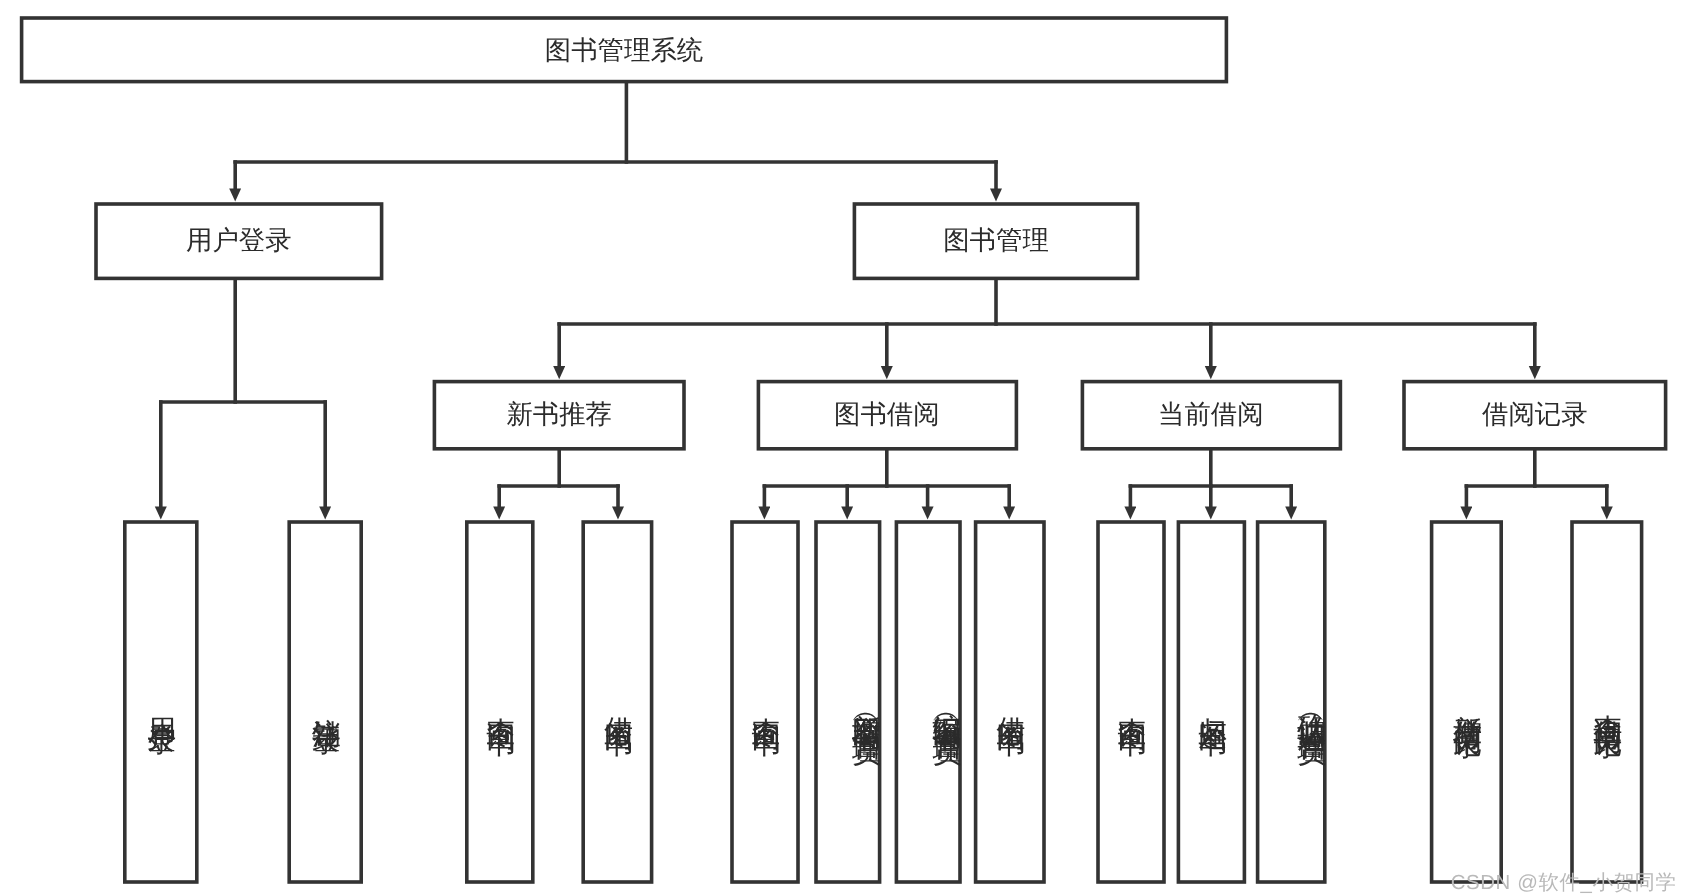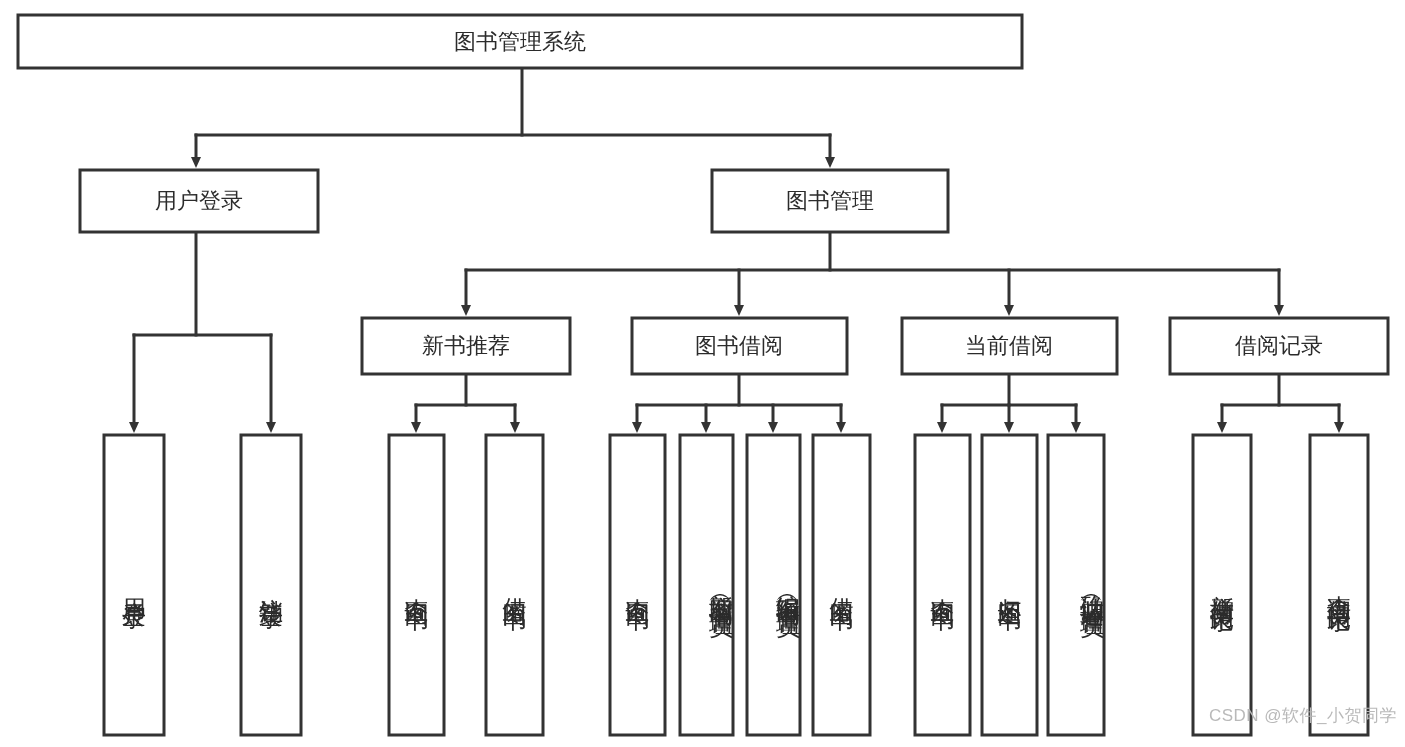--- a/index.html
+++ b/index.html
@@ -58,21 +58,21 @@
     line-height: 1;
     display: flex;
     align-items: center;
     justify-content: center;
     white-space: nowrap;
     pointer-events: none;
   }
   .watermark {
     position: absolute;
     right: 8px;
-    bottom: 20px;
+    bottom: 0;
     font-family: "Liberation Sans", "DejaVu Sans", sans-serif;
     font-size: 17px;
     color: #b9b9b9;
     white-space: nowrap;
     letter-spacing: 0.5px;
   }
 </style>
 </head>
 <body>
 

